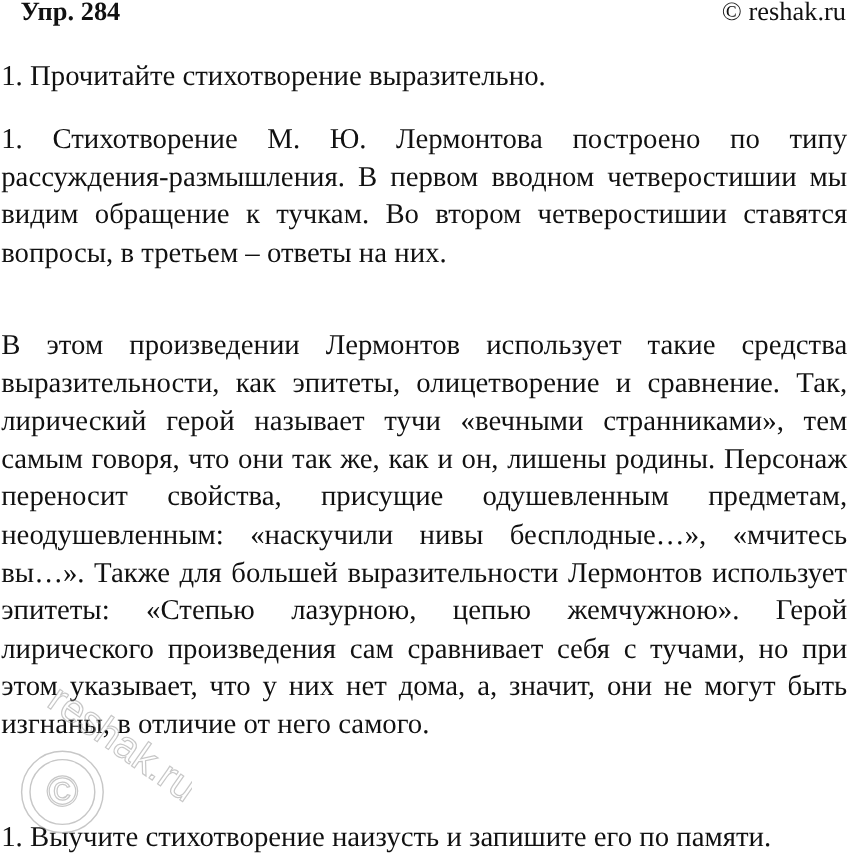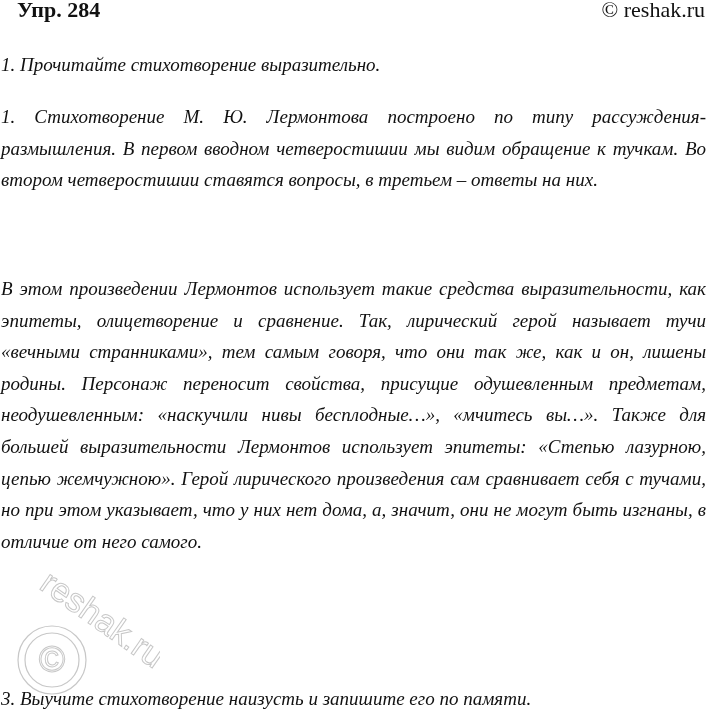--- a/index.html
+++ b/index.html
@@ -30,25 +30,24 @@
     .copyright {
       position: absolute;
       right: 3px; top: -3px;
       font-size: 22px;
       line-height: 26px;
     }
     .para {
       position: absolute;
       left: 1px;
       width: 705px;
-      font-size: 19px;
+      font-size: 24px;
       line-height: 31.6px;
       text-align: justify;
       margin: 0;
-      font-style: italic;
     }
     .p1 { top: 49px; }
     .p2 { top: 101px; }
     .p3 { top: 273px; }
     .p4 { top: 683px; }
     .watermark {
       position: absolute;
       left: 10px;
       top: 560px;
       width: 150px;
@@ -61,21 +60,21 @@
 <body>
 
 <div class="header">
   <div class="title">Упр. 284</div>
   <div class="copyright">© reshak.ru</div>
 </div>
 
 <p class="para p1">1. Прочитайте стихотворение выразительно.</p>
 <p class="para p2">1. Стихотворение М. Ю. Лермонтова построено по типу рассуждения-размышления. В первом вводном четверостишии мы видим обращение к тучкам. Во втором четверостишии ставятся вопросы, в третьем – ответы на них.</p>
 <p class="para p3">В этом произведении Лермонтов использует такие средства выразительности, как эпитеты, олицетворение и сравнение. Так, лирический герой называет тучи «вечными странниками», тем самым говоря, что они так же, как и он, лишены родины. Персонаж переносит свойства, присущие одушевленным предметам, неодушевленным: «наскучили нивы бесплодные…», «мчитесь вы…». Также для большей выразительности Лермонтов использует эпитеты: «Степью лазурною, цепью жемчужною». Герой лирического произведения сам сравнивает себя с тучами, но при этом указывает, что у них нет дома, а, значит, они не могут быть изгнаны, в отличие от него самого.</p>
-<p class="para p4">3. Выучите стихотворение наизусть и запишите его по памяти.</p>
+<p class="para p4">1. Выучите стихотворение наизусть и запишите его по памяти.</p>
 
 <div class="watermark">
   <svg width="150" height="140" viewBox="0 0 150 140">
     <circle cx="42" cy="100" r="34" fill="none" stroke="#9a9a9a" stroke-width="1.2"></circle>
     <circle cx="42" cy="100" r="27" fill="none" stroke="#9a9a9a" stroke-width="1.2"></circle>
     <text x="42" y="112" text-anchor="middle" font-family="Liberation Sans, sans-serif" font-size="36" fill="none" stroke="#9a9a9a" stroke-width="1">©</text>
     <text x="0" y="0" transform="translate(28,28) rotate(35)" font-family="Liberation Sans, sans-serif" font-size="34" fill="none" stroke="#9a9a9a" stroke-width="1">reshak.ru</text>
   </svg>
 </div>
 

